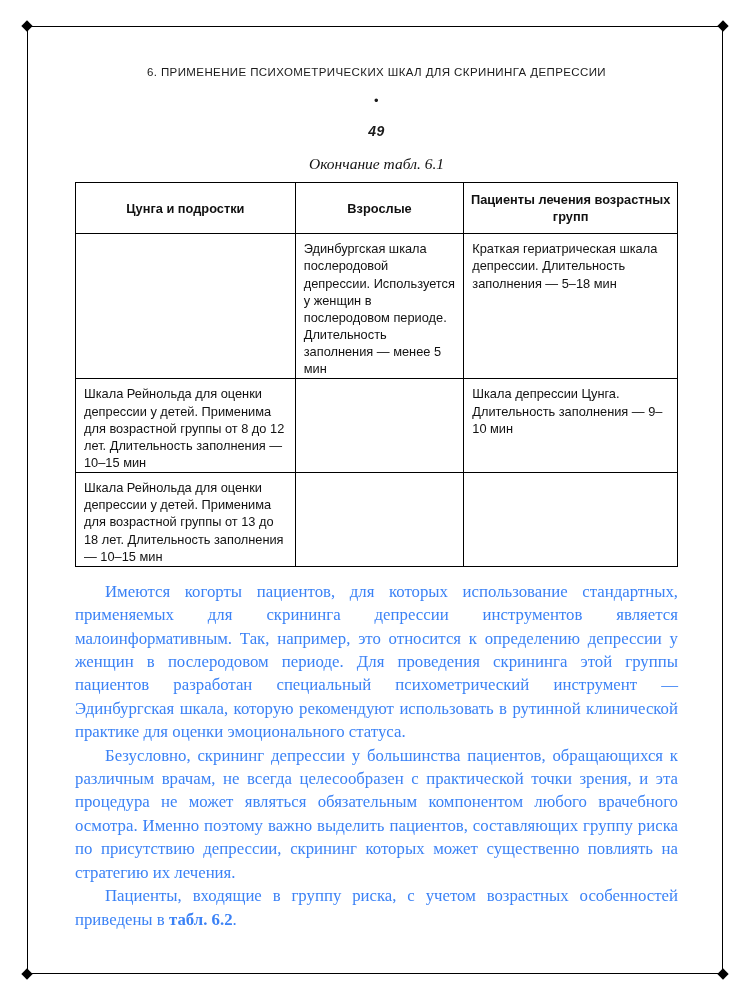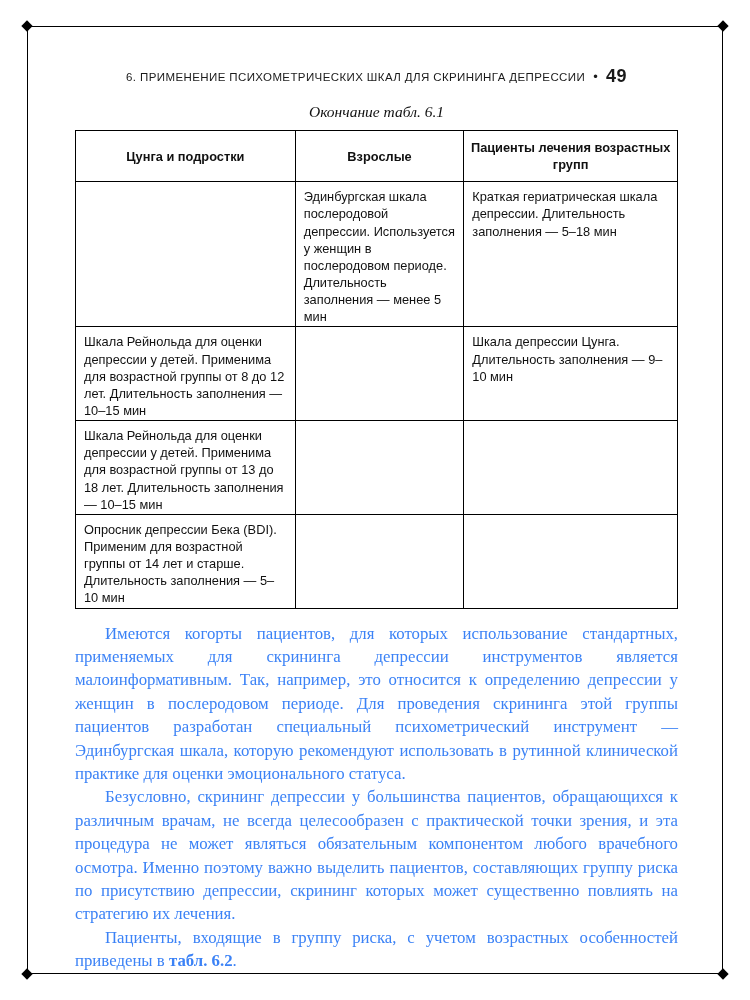--- a/index.html
+++ b/index.html
@@ -42,34 +42,36 @@
     position: absolute;
     left: 75px;
     right: 72px;
     top: 66px;
   }
 
   .running-header {
     display: flex;
     justify-content: center;
     align-items: center;
-    gap: 8px;
+    gap: 16px;
     font-family: "Liberation Sans", sans-serif;
     font-size: 11.5px;
     letter-spacing: 0.4px;
     color: #1a1a1a;
     white-space: nowrap;
+    flex-direction: column;
   }
   .running-header .bullet {
     font-size: 13px;
     line-height: 1;
   }
   .running-header .pagenum {
     font-weight: bold;
-    font-size: 18px;
+    font-size: 14px;
+    font-style: italic;
   }
 
   .caption {
     text-align: center;
     font-style: italic;
     font-size: 15.5px;
     margin: 16px 0 9px 0;
   }
 
   table.scales {
@@ -156,25 +158,20 @@
         <tr class="r1">
           <td>Шкала Рейнольда для оценки депрессии у детей. Применима для возрастной группы от 8 до 12 лет. Длительность заполнения — 10–15 мин</td>
           <td></td>
           <td>Шкала депрессии Цунга. Длительность заполнения — 9–10 мин</td>
         </tr>
         <tr class="r2">
           <td>Шкала Рейнольда для оценки депрессии у детей. Применима для возрастной группы от 13 до 18 лет. Длительность заполнения — 10–15 мин</td>
           <td></td>
           <td></td>
         </tr>
-        <tr class="r3">
-          <td>Опросник депрессии Бека (BDI). Применим для возрастной группы от 14 лет и старше. Длительность заполнения — 5–10 мин</td>
-          <td></td>
-          <td></td>
-        </tr>
       </tbody>
     </table>
 
     <p class="bodytext first">Имеются когорты пациентов, для которых использование стандартных, применяемых для скрининга депрессии инструментов является малоинформативным. Так, например, это относится к определению депрессии у женщин в послеродовом периоде. Для проведения скрининга этой группы пациентов разработан специальный психометрический инструмент — Эдинбургская шкала, которую рекомендуют использовать в рутинной клинической практике для оценки эмоционального статуса.</p>
     <p class="bodytext">Безусловно, скрининг депрессии у большинства пациентов, обращающихся к различным врачам, не всегда целесообразен с практической точки зрения, и эта процедура не может являться обязательным компонентом любого врачебного осмотра. Именно поэтому важно выделить пациентов, составляющих группу риска по присутствию депрессии, скрининг которых может существенно повлиять на стратегию их лечения.</p>
     <p class="bodytext"><span>Пациенты, входящие в группу риска, с учетом возрастных особенностей приведены в </span><b>табл. 6.2</b><span>.</span></p>
 
   </div>
 </div>
 

